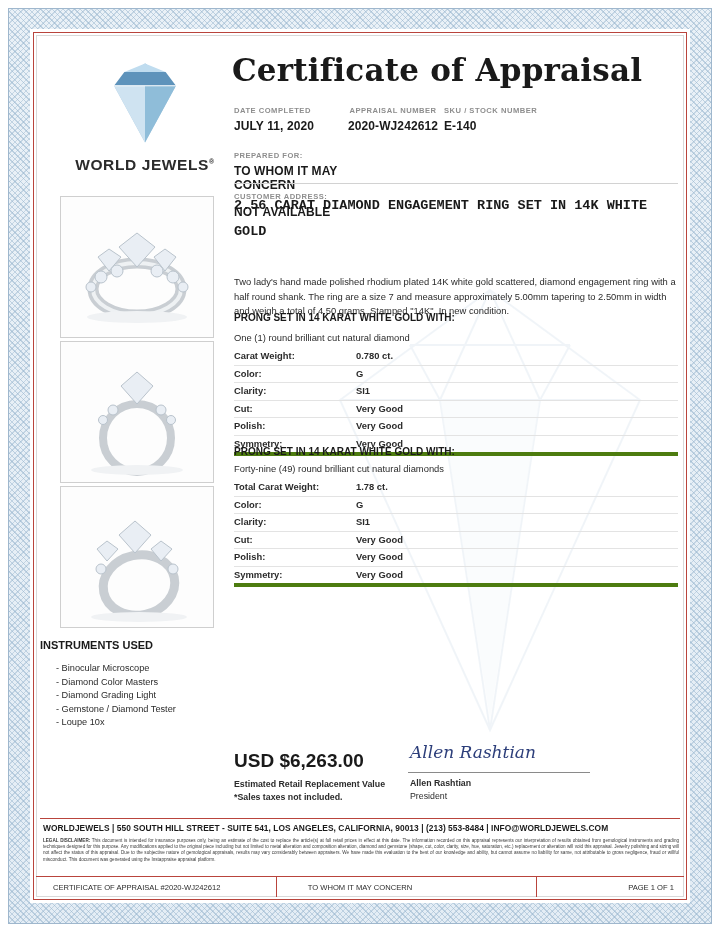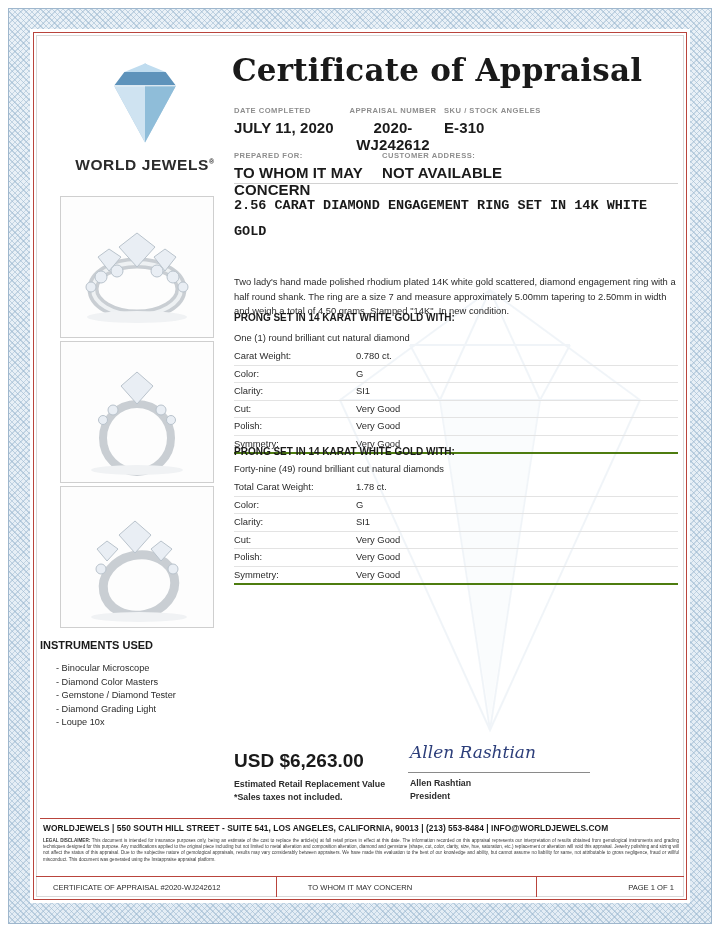--- a/index.html
+++ b/index.html
@@ -119,31 +119,32 @@
   .meta-col.c3 { width: 102px; }
   .meta-col.c4 { width: 132px; }
   .meta-label {
     font-size: 7.6px;
     letter-spacing: 0.5px;
     color: #8e8e8e;
     font-weight: bold;
     margin-bottom: 4px;
   }
   .meta-value {
-    font-size: 15px;
+    font-size: 12px;
     font-weight: bold;
     color: #1a1a1a;
     letter-spacing: 0.1px;
   }
 
   .meta-row2 {
     position: absolute;
     left: 234px; top: 151px;
     width: 444px;
     display: flex;
+    flex-direction: column;
   }
   .meta-row2 .m1 { width: 148px; }
   .meta-row2 .m2 { width: 200px; }
 
   .hr-head {
     position: absolute;
     left: 234px; top: 183px;
     width: 444px;
     height: 1px;
     background: #d2d2d2;
@@ -191,31 +192,32 @@
   .sec-sub.s1 { top: 332px; }
   .sec-sub.s2 { top: 463px; }
 
   .spec-table {
     position: absolute;
     left: 234px;
     width: 444px;
     border-collapse: collapse;
     font-size: 9.4px;
     color: #2b2b2b;
+    font-weight: bold;
   }
   .spec-table.t1 { top: 348px; }
   .spec-table.t2 { top: 479px; }
   .spec-table td {
     padding: 2px 0 2.5px 0;
     border-bottom: 1px solid #e3e3e3;
     line-height: 12px;
   }
   .spec-table td.k { width: 122px; }
   .spec-table td.v { width: 322px; }
-  .spec-table tr:last-child td { border-bottom: 2px solid #4d7c0f; }
+  .spec-table tr:last-child td { border-bottom: 4px solid #4d7c0f; }
 
   
   .instr-title {
     position: absolute;
     left: 40px; top: 639px;
     width: 200px;
     font-size: 11px;
     font-weight: bold;
     color: #1a1a1a;
   }
@@ -264,21 +266,21 @@
     position: absolute;
     left: 410px; top: 778px;
     font-size: 8.8px;
     font-weight: bold;
     color: #2b2b2b;
   }
   .sig-role {
     position: absolute;
     left: 410px; top: 791px;
     font-size: 8.8px;
-    font-weight: bold;
+    font-weight: normal;
     color: #2b2b2b;
   }
 
   
   .footer-rule {
     position: absolute;
     left: 40px; top: 818px;
     width: 640px;
     height: 1px;
     background: #b9443c;
@@ -420,22 +422,22 @@
   <div class="meta-row">
     <div class="meta-col c1">
       <div class="meta-label">DATE COMPLETED</div>
       <div class="meta-value">JULY 11, 2020</div>
     </div>
     <div class="meta-col c2">
       <div class="meta-label">APPRAISAL NUMBER</div>
       <div class="meta-value">2020-WJ242612</div>
     </div>
     <div class="meta-col c3">
-      <div class="meta-label">SKU / STOCK ANGELES</div>
-      <div class="meta-value">E-310</div>
+      <div class="meta-label">SKU / STOCK NUMBER</div>
+      <div class="meta-value">E-140</div>
     </div>
   </div>
 
   <div class="meta-row2">
     <div class="m1">
       <div class="meta-label">PREPARED FOR:</div>
       <div class="meta-value">TO WHOM IT MAY CONCERN</div>
     </div>
     <div class="m2">
       <div class="meta-label">CUSTOMER ADDRESS:</div>
@@ -507,22 +509,22 @@
       <td class="k">Symmetry:</td>
       <td class="v">Very Good</td>
     </tr>
   </tbody>
     </table>
 
   <div class="instr-title">INSTRUMENTS USED</div>
   <div class="instr-list">
     <div>- Binocular Microscope</div>
     <div>- Diamond Color Masters</div>
+    <div>- Diamond Grading Light</div>
     <div>- Gemstone / Diamond Tester</div>
-    <div>- Diamond Grading Light</div>
     <div>- Loupe 10x</div>
   </div>
 
   <div class="price">USD $6,263.00</div>
   <div class="price-sub">
     <div>Estimated Retail Replacement Value</div>
     <div>*Sales taxes not included.</div>
   </div>
 
   <div class="signature">Allen Rashtian</div>

